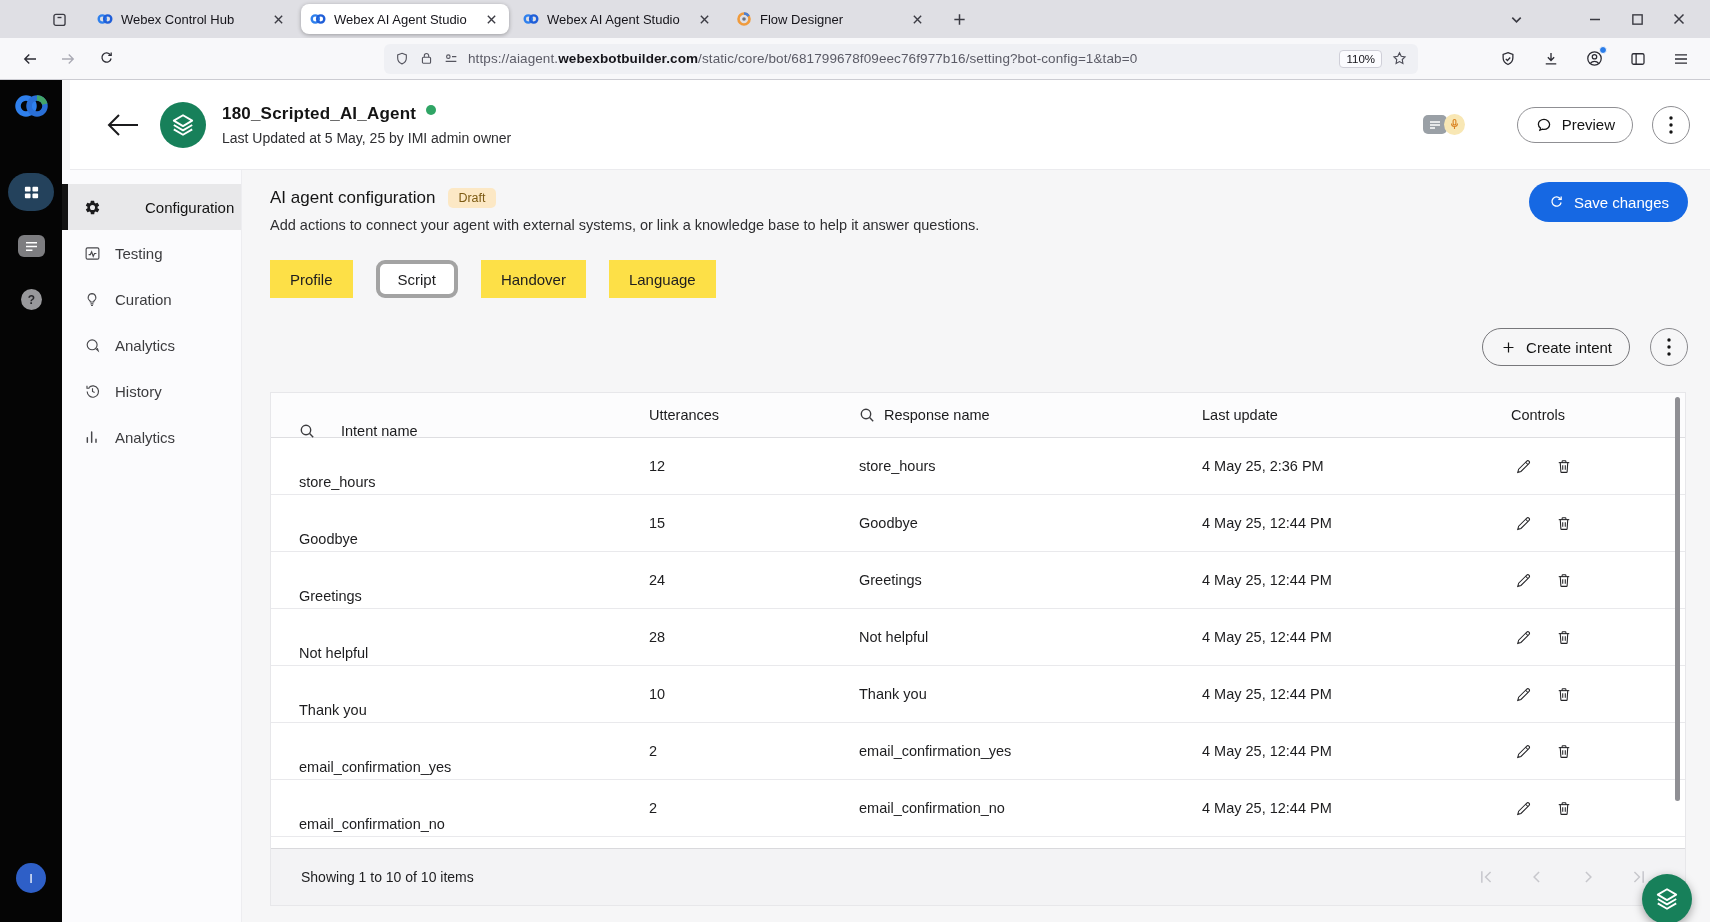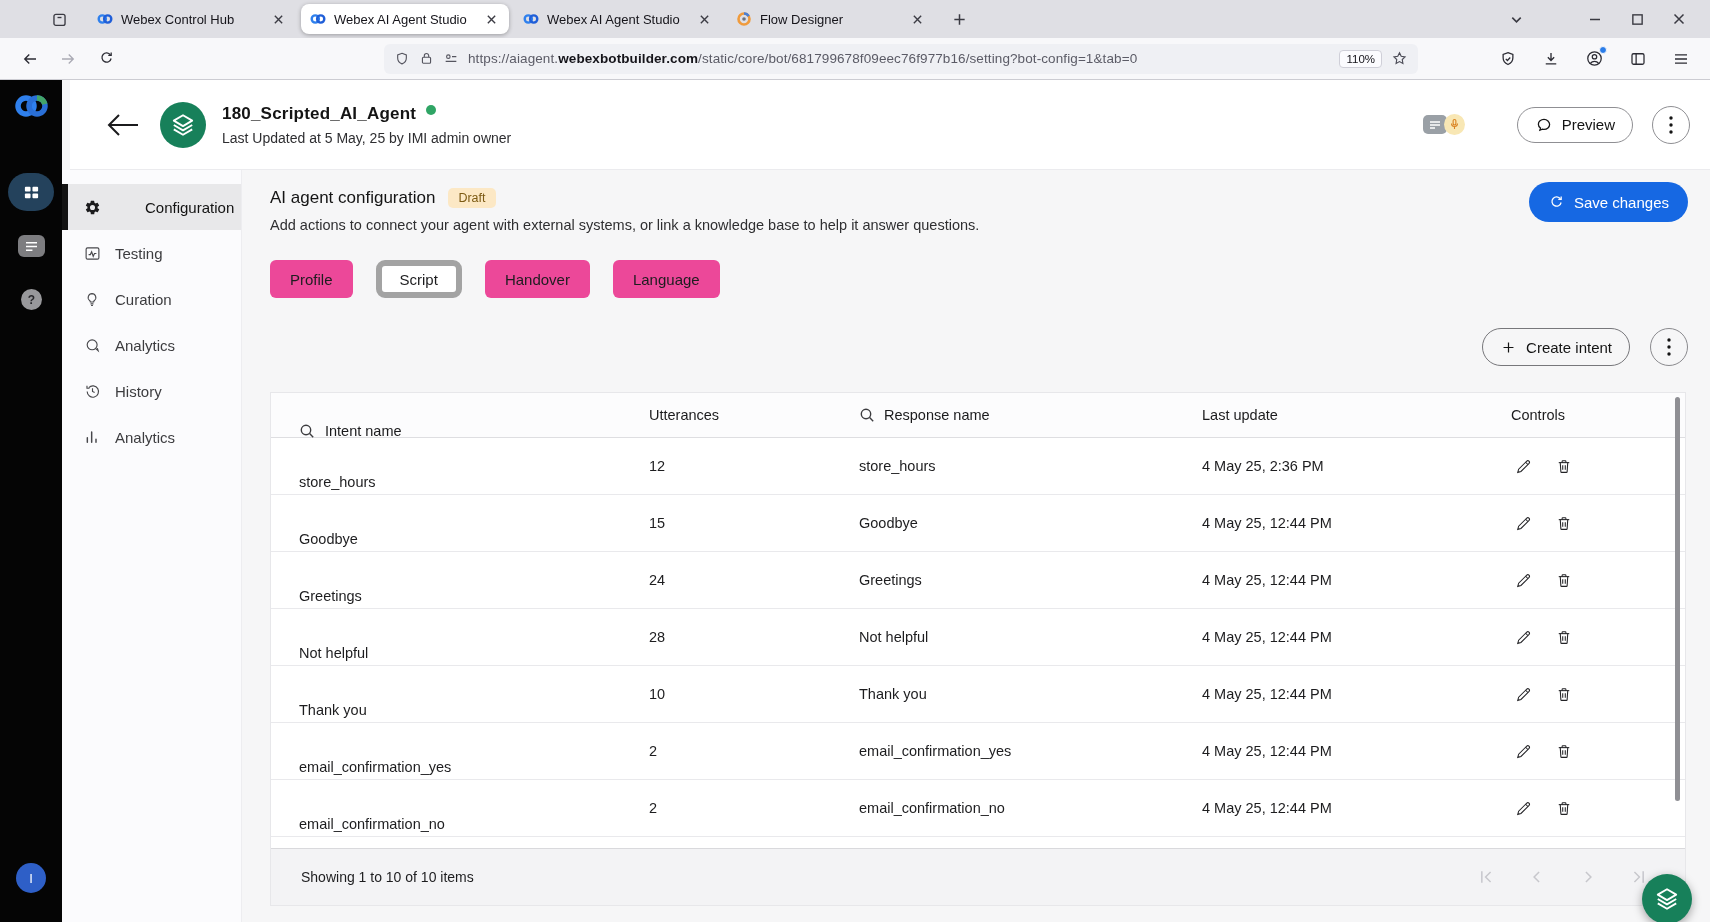--- a/index.html
+++ b/index.html
@@ -86,40 +86,40 @@
   .main { position:absolute; left:242px; top:170px; right:0; bottom:0; background:#f6f6f7;
           padding:18px 22px 0 28px; }
   .main-heading-row { display:flex; align-items:center; gap:13px; }
   .main-title { font-size:17px; font-weight:400; color:#141414; }
   .draft-badge { background:#fce8c5; color:#7c5a13; font-size:12.5px; padding:3px 10px; border-radius:5px; }
   .main-desc { font-size:14.5px; color:#2f2f31; margin-top:9px; }
   .save-btn { position:absolute; right:22px; top:12px; height:40px; border-radius:21px; background:#1668e3;
               color:#fff; font-size:15px; display:flex; align-items:center; gap:9px; padding:0 19px; }
 
   .config-tabs { display:flex; gap:23px; margin-top:27px; }
-  .cfg-btn { height:38px; padding:0 20px; border-radius:6px; background:#ec4899; font-size:15px; color:#1d1d1f; }
-  .cfg-btn.selected { background:#fff; border:6px solid #a3a3a3; border-radius:9px; padding:0 18px; }
+  .cfg-btn { height:38px; padding:0 20px; border-radius:0; background:#fde047; font-size:15px; color:#1d1d1f; }
+  .cfg-btn.selected { background:#fff; border:4px solid #a3a3a3; border-radius:9px; padding:0 18px; }
 
   .subtab-row { display:flex; align-items:center; margin-top:30px; }
   .subtabs { display:flex; gap:49px; }
   .subtab { font-size:15.5px; color:#1b1b1d; padding-bottom:13px; position:relative; }
   .subtab.active { font-weight:700; }
   .subtab.active::after { content:""; position:absolute; left:-5px; right:-5px; bottom:0; height:3px; background:#29292c; }
   .subtab-actions { margin-left:auto; display:flex; align-items:center; gap:20px; padding-bottom:4px; }
   .create-btn { height:38px; border:1px solid #77777b; border-radius:19px; background:transparent;
                 display:flex; align-items:center; gap:9px; padding:0 17px; font-size:15px; color:#141414; }
   .round-dots { width:38px; height:38px; border-radius:50%; border:1px solid #8a8a8e; display:grid;
                 place-items:center; color:#141414; }
 
   
   .tbl { margin-top:22px; background:#fff; border:1px solid #e7e7ea; position:relative; width:1416px; }
   .t-header, .t-row { display:grid; grid-template-columns:378px 210px 337px 309px 1fr; align-items:center; }
   .t-header { height:45px; background:#fcfcfd; border-bottom:1px solid #dedee1; font-size:14.5px; color:#1b1b1d; }
   .th, .td { overflow:hidden; white-space:nowrap; }
-  .c-intent { padding-left:28px; display:flex; align-items:center; gap:10px;margin-top:31px; }
+  .c-intent { padding-left:28px; display:flex; align-items:center; gap:26px;margin-top:31px; }
   .c-resp { display:flex; align-items:center; gap:9px; }
   .c-upd, .c-ctl { padding-left:6px; }
   .search-ico { color:#3c3c3f; display:grid; place-items:center; }
   .t-row { height:57px; border-bottom:1px solid #e9e9ec; font-size:14.5px; color:#1d1d1f; cursor:pointer; }
   .c-ctl.cell { display:flex; gap:13px; padding-left:4px; }
   .icon-btn { width:28px; height:28px; display:grid; place-items:center; color:#232326; border-radius:4px; }
   .t-sliver { height:11px; background:#fff; }
   .t-footer { height:57px; background:#f3f3f5; border-top:1px solid #d9d9dc; display:flex; align-items:center;
               padding:0 36px 0 30px; }
   .t-summary { font-size:14px; color:#1d1d1f; }

